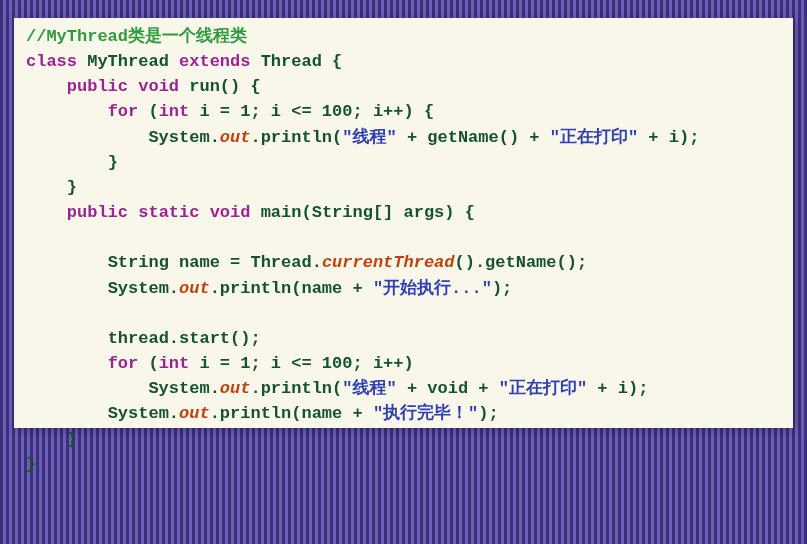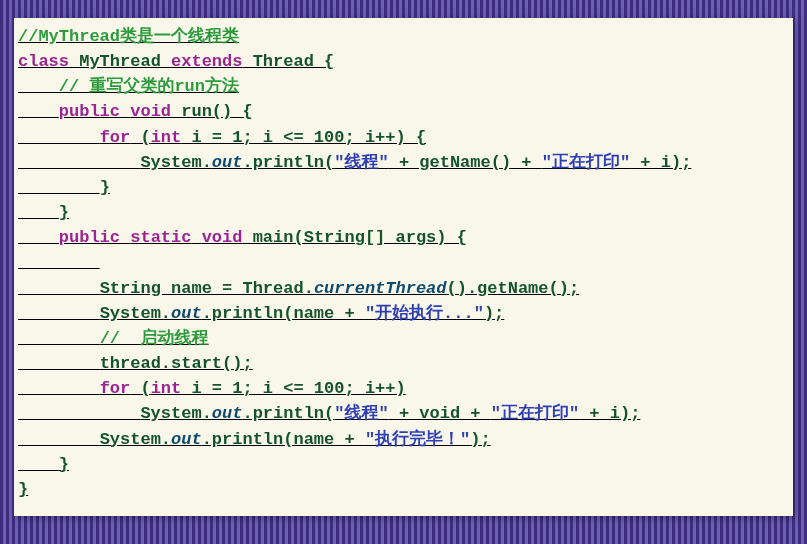--- a/index.html
+++ b/index.html
@@ -9,50 +9,48 @@
     height: 544px;
     background: repeating-linear-gradient(90deg, #3d2d7d 0px, #3d2d7d 3px, #6b5fb5 3px, #6b5fb5 6px);
     font-family: "Consolas", "Courier New", monospace;
     font-size: 17px;
     font-weight: bold;
     overflow: hidden;
   }
   .code-container {
     background: #f9f7ea;
     margin: 18px 14px 18px 14px;
-    padding: 6px 4px 6px 4px;
-    height: 498px;
+    padding: 6px 4px 6px 12px;
+    height: 410px;
     box-sizing: border-box;
     line-height: 1.48;
     box-shadow: 2px 2px 8px rgba(0,0,0,0.3);
-    text-decoration: underline;
   }
   .line { white-space: pre; }
   .c-comment { color: #2e9b3f; }
   .c-keyword { color: #9b2393; }
   .c-plain { color: #14532d; }
-  .c-italic { color: #0c4a6e; font-style: italic; margin-top: 13px; }
+  .c-italic { color: #c2410c; font-style: italic; margin-top: 13px; }
   .c-string { color: #2e3fb5; }
 </style>
 </head>
 <body>
 
 <div class="code-container">
 <div class="line"><span class="c-comment">//MyThread类是一个线程类</span></div>
 <div class="line"><span class="c-keyword">class</span><span class="c-plain"> MyThread </span><span class="c-keyword">extends</span><span class="c-plain"> Thread {</span></div>
-<div class="line"><span class="c-plain">    </span><span class="c-comment">// 重写父类的run方法</span></div>
 <div class="line"><span class="c-plain">    </span><span class="c-keyword">public</span><span class="c-plain"> </span><span class="c-keyword">void</span><span class="c-plain"> run() {</span></div>
 <div class="line"><span class="c-plain">        </span><span class="c-keyword">for</span><span class="c-plain"> (</span><span class="c-keyword">int</span><span class="c-plain"> i = 1; i &lt;= 100; i++) {</span></div>
 <div class="line"><span class="c-plain">            </span><span class="c-plain">System.</span><span class="c-italic">out</span><span class="c-plain">.println(</span><span class="c-string">"线程"</span><span class="c-plain"> + getName() + </span><span class="c-string">"正在打印"</span><span class="c-plain"> + i);</span></div>
 <div class="line"><span class="c-plain">        </span><span class="c-plain">}</span></div>
 <div class="line"><span class="c-plain">    </span><span class="c-plain">}</span></div>
 <div class="line"><span class="c-plain">    </span><span class="c-keyword">public</span><span class="c-plain"> </span><span class="c-keyword">static</span><span class="c-plain"> </span><span class="c-keyword">void</span><span class="c-plain"> main(String[] args) {</span></div>
 <div class="line"><span class="c-plain">        </span></div>
 <div class="line"><span class="c-plain">        </span><span class="c-plain">String name = Thread.</span><span class="c-italic">currentThread</span><span class="c-plain">().getName();</span></div>
 <div class="line"><span class="c-plain">        </span><span class="c-plain">System.</span><span class="c-italic">out</span><span class="c-plain">.println(name + </span><span class="c-string">"开始执行..."</span><span class="c-plain">);</span></div>
-<div class="line"><span class="c-plain">        </span><span class="c-comment">//  启动线程</span></div>
+<div class="line"><span class="c-plain">        </span></div>
 <div class="line"><span class="c-plain">        </span><span class="c-plain">thread.start();</span></div>
 <div class="line"><span class="c-plain">        </span><span class="c-keyword">for</span><span class="c-plain"> (</span><span class="c-keyword">int</span><span class="c-plain"> i = 1; i &lt;= 100; i++)</span></div>
 <div class="line"><span class="c-plain">            </span><span class="c-plain">System.</span><span class="c-italic">out</span><span class="c-plain">.println(</span><span class="c-string">"线程"</span><span class="c-plain"> + void + </span><span class="c-string">"正在打印"</span><span class="c-plain"> + i);</span></div>
 <div class="line"><span class="c-plain">        </span><span class="c-plain">System.</span><span class="c-italic">out</span><span class="c-plain">.println(name + </span><span class="c-string">"执行完毕！"</span><span class="c-plain">);</span></div>
 <div class="line"><span class="c-plain">    </span><span class="c-plain">}</span></div>
 <div class="line"><span class="c-plain">}</span></div>
 </div>
 
 </body></html>

